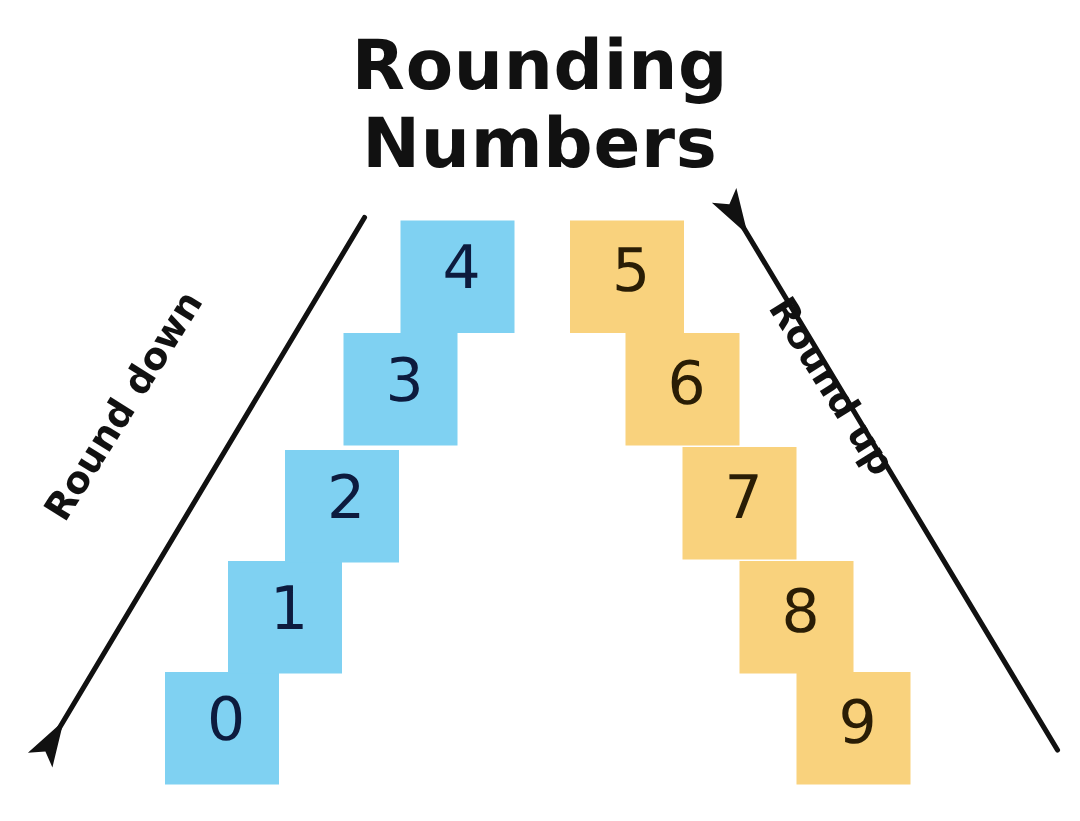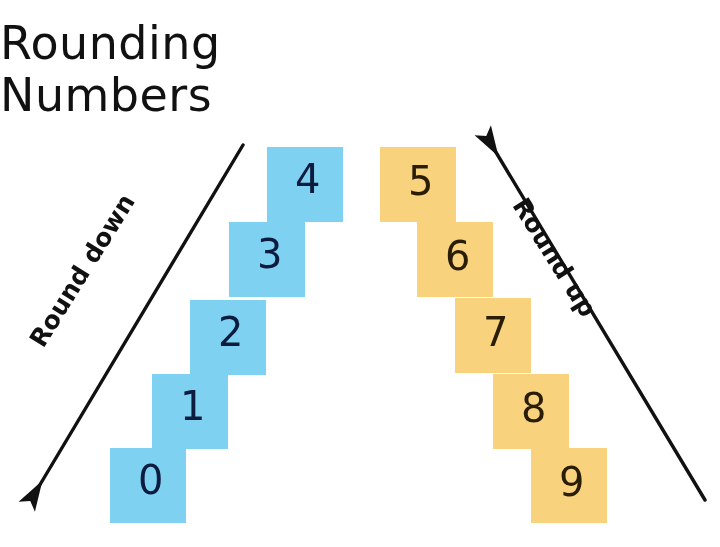--- a/index.html
+++ b/index.html
@@ -17,22 +17,23 @@
     background: #ffffff;
     overflow: hidden;
   }
 
   
   .title {
     position: absolute;
     left: 0;
     top: 18px;
     width: 720px;
+    text-align: center;
     font-family: "DejaVu Sans", sans-serif;
-    font-weight: normal;
+    font-weight: bold;
     font-size: 46px;
     line-height: 1.12;
     letter-spacing: 0.5px;
     color: #111111;
     user-select: none;
   }
   .title-line { display: block; }
 
   
   .step {

